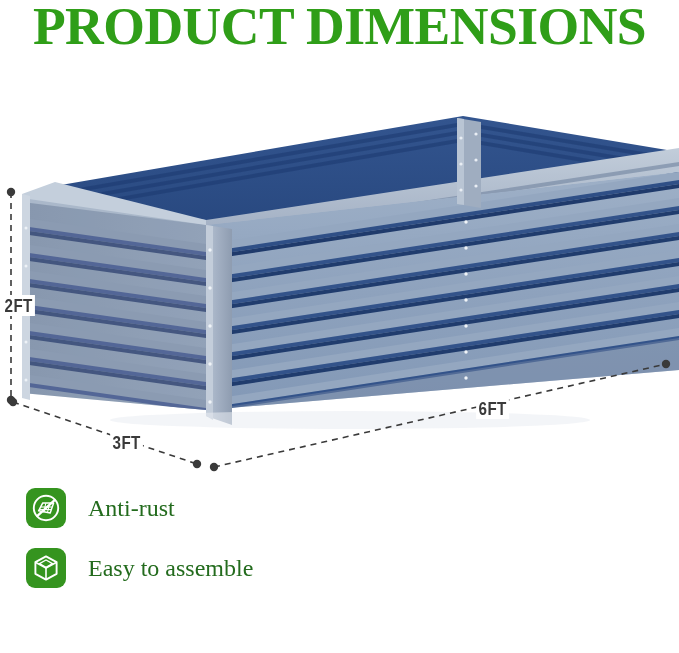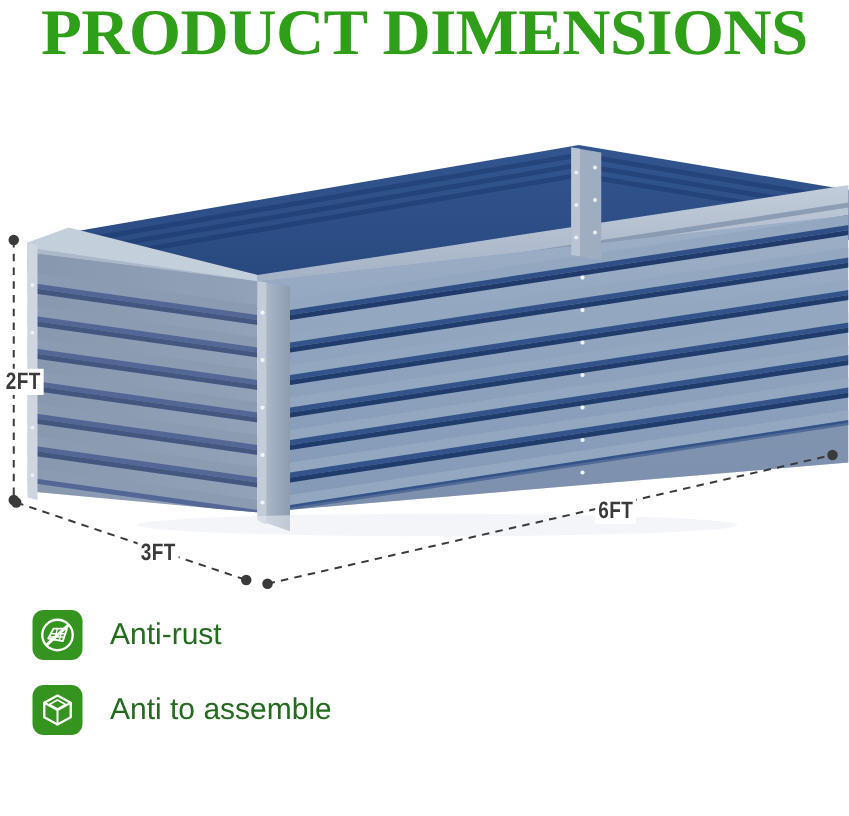--- a/index.html
+++ b/index.html
@@ -93,21 +93,21 @@
     border-radius: 9px;
     background: #35941f;
     display: flex;
     align-items: center;
     justify-content: center;
     flex: 0 0 auto;
   }
   .feature-icon svg { display: block; }
   .feature-label {
     margin-left: 22px;
-    font-family: Liberation Sans, sans-serif;
+    font-family: Liberation Serif, serif;
     font-size: 24px;
     line-height: 28px;
     color: #236b1d;
     white-space: nowrap;
   }
 </style>
 </head>
 <body>
 
 <div id="page">
@@ -363,17 +363,17 @@
 
     <div class="feature-row">
       <div class="feature-icon">
         <svg width="30" height="30" viewBox="0 0 30 30" xmlns="http://www.w3.org/2000/svg">
           <path d="M15 3.4 L25.6 9.2 L25.6 20.8 L15 26.6 L4.4 20.8 L4.4 9.2 Z" fill="none" stroke="#ffffff" stroke-width="1.9" stroke-linejoin="round"></path>
           <path d="M4.4 9.2 L15 15.0 L25.6 9.2" fill="none" stroke="#ffffff" stroke-width="1.6"></path>
           <path d="M15 15.0 L15 26.6" stroke="#ffffff" stroke-width="1.6"></path>
           <path d="M15 7.0 L21.5 10.6 L15 14.2 L8.5 10.6 Z" fill="none" stroke="#ffffff" stroke-width="1.3" stroke-linejoin="round"></path>
         </svg>
       </div>
-      <div class="feature-label">Anti to assemble</div>
+      <div class="feature-label">Easy to assemble</div>
     </div>
 
   </div>
 </div>
 
 </body></html>

